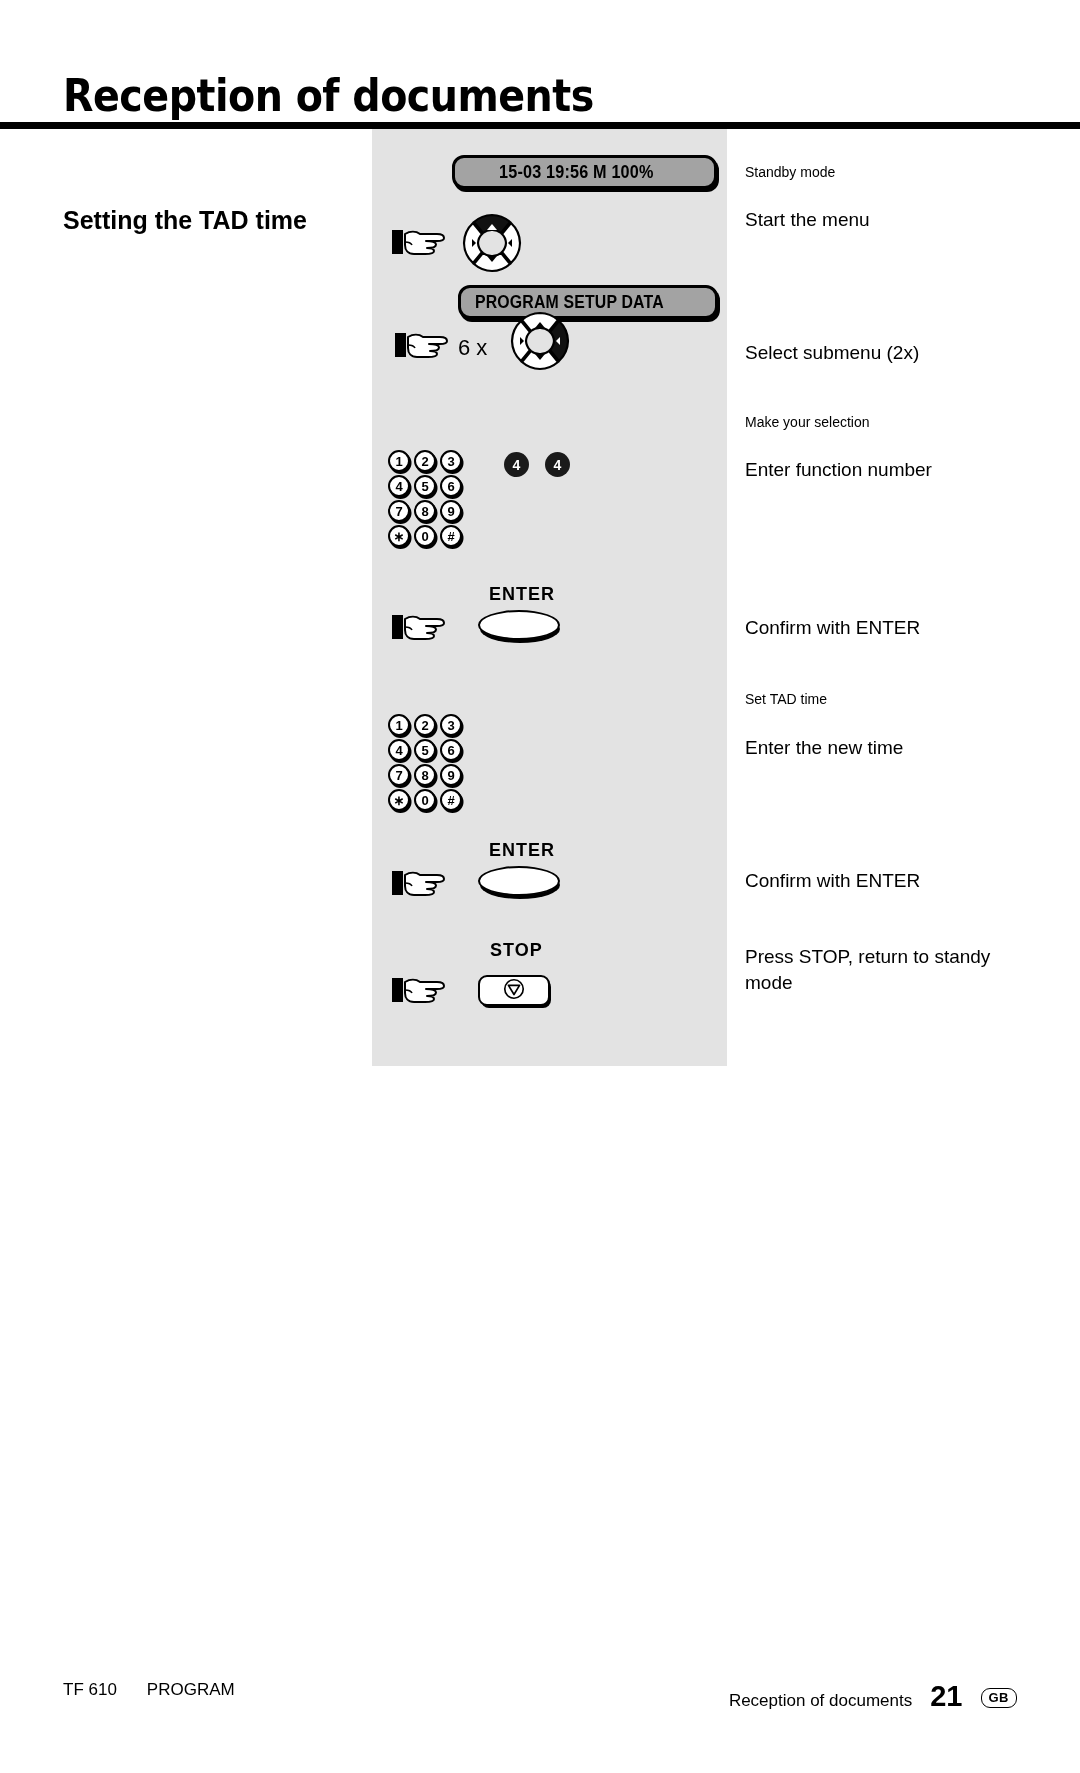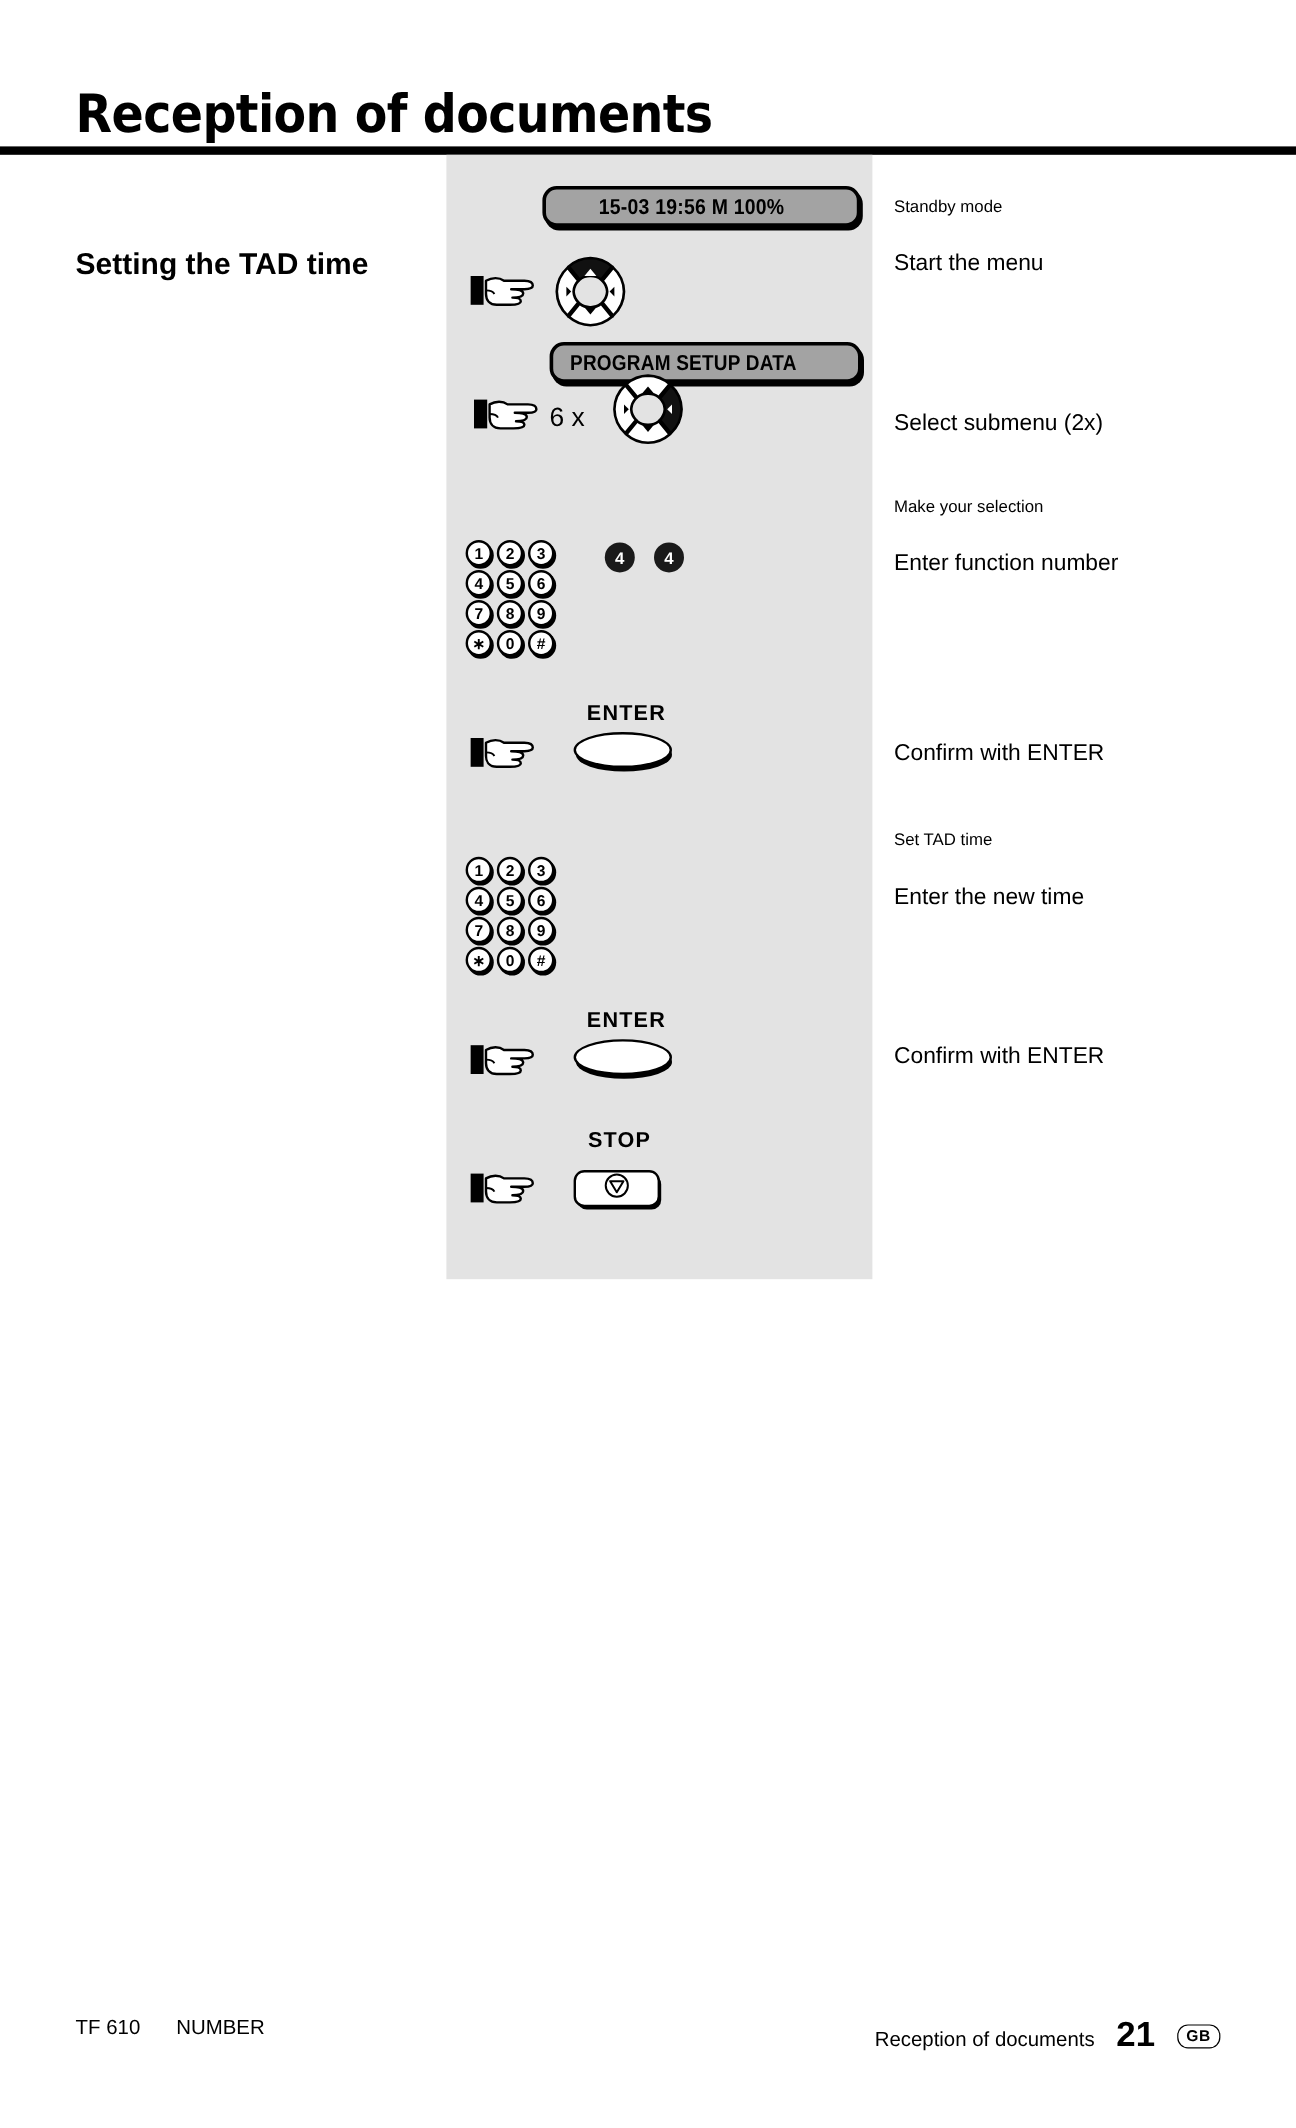--- a/index.html
+++ b/index.html
@@ -305,24 +305,25 @@
 
   <div class="ann small" style="top:163px;">Standby mode</div>
   <div class="ann big" style="top:207px;">Start the menu</div>
   <div class="ann big" style="top:340px;">Select submenu (2x)</div>
   <div class="ann small" style="top:413px;">Make your selection</div>
   <div class="ann big" style="top:457px;">Enter function number</div>
   <div class="ann big" style="top:615px;">Confirm with ENTER</div>
   <div class="ann small" style="top:690px;">Set TAD time</div>
   <div class="ann big" style="top:735px;">Enter the new time</div>
   <div class="ann big" style="top:868px;">Confirm with ENTER</div>
+  <div class="ann big" style="top:944px;">Press STOP, return to standy mode</div>
 
   <div class="footer">
     <div class="ft-left">
-      <span class="model">TF 610</span><span>NUMBER</span>
+      <span class="model">TF 610</span><span>PROGRAM</span>
     </div>
     <div class="ft-right">
       <span class="ft-chapter">Reception of documents</span>
       <span class="ft-pageno">21</span>
       <span class="ft-gb">GB</span>
     </div>
   </div>
 
 </div>
 

